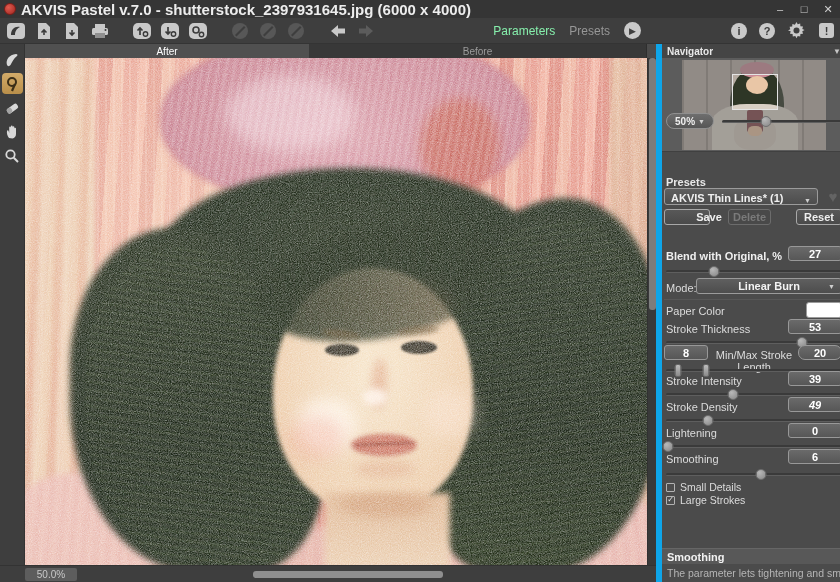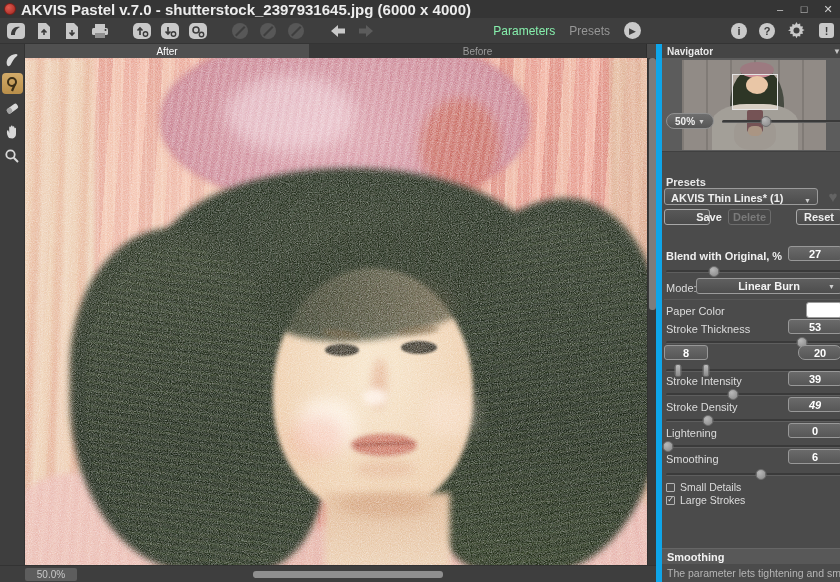--- a/index.html
+++ b/index.html
@@ -423,20 +423,21 @@
     <div class="abs plabel" style="left:4px;top:261px;">Paper Color</div>
     <div class="swatch" style="background: rgb(255, 255, 255);"></div>
 
     <div class="abs plabel" style="left:4px;top:279px;">Stroke Thickness</div>
     <div class="valbox" style="left:126px;top:275px;">53</div>
     <div class="ptrack" style="top:297px;">
       <div class="handle" style="left: 77%;"></div>
     </div>
 
     <div class="valbox" style="left:2px;top:301px;width:44px;">8</div>
+    <div class="abs plabel" style="left:50px;top:305px;width:84px;text-align:center;">Min/Max Stroke Length</div>
     <div class="valbox" style="left:136px;top:301px;width:44px;border-radius:7px;">20</div>
     <div class="ptrack" style="top:325px;">
       <div class="pill" style="left: 7%;"></div>
       <div class="pill" style="left: 23%;"></div>
     </div>
 
     <div class="abs plabel" style="left:4px;top:331px;">Stroke Intensity</div>
     <div class="valbox" style="left:126px;top:327px;">39</div>
     <div class="ptrack" style="top:349px;">
       <div class="handle" style="left: 38%;"></div>

